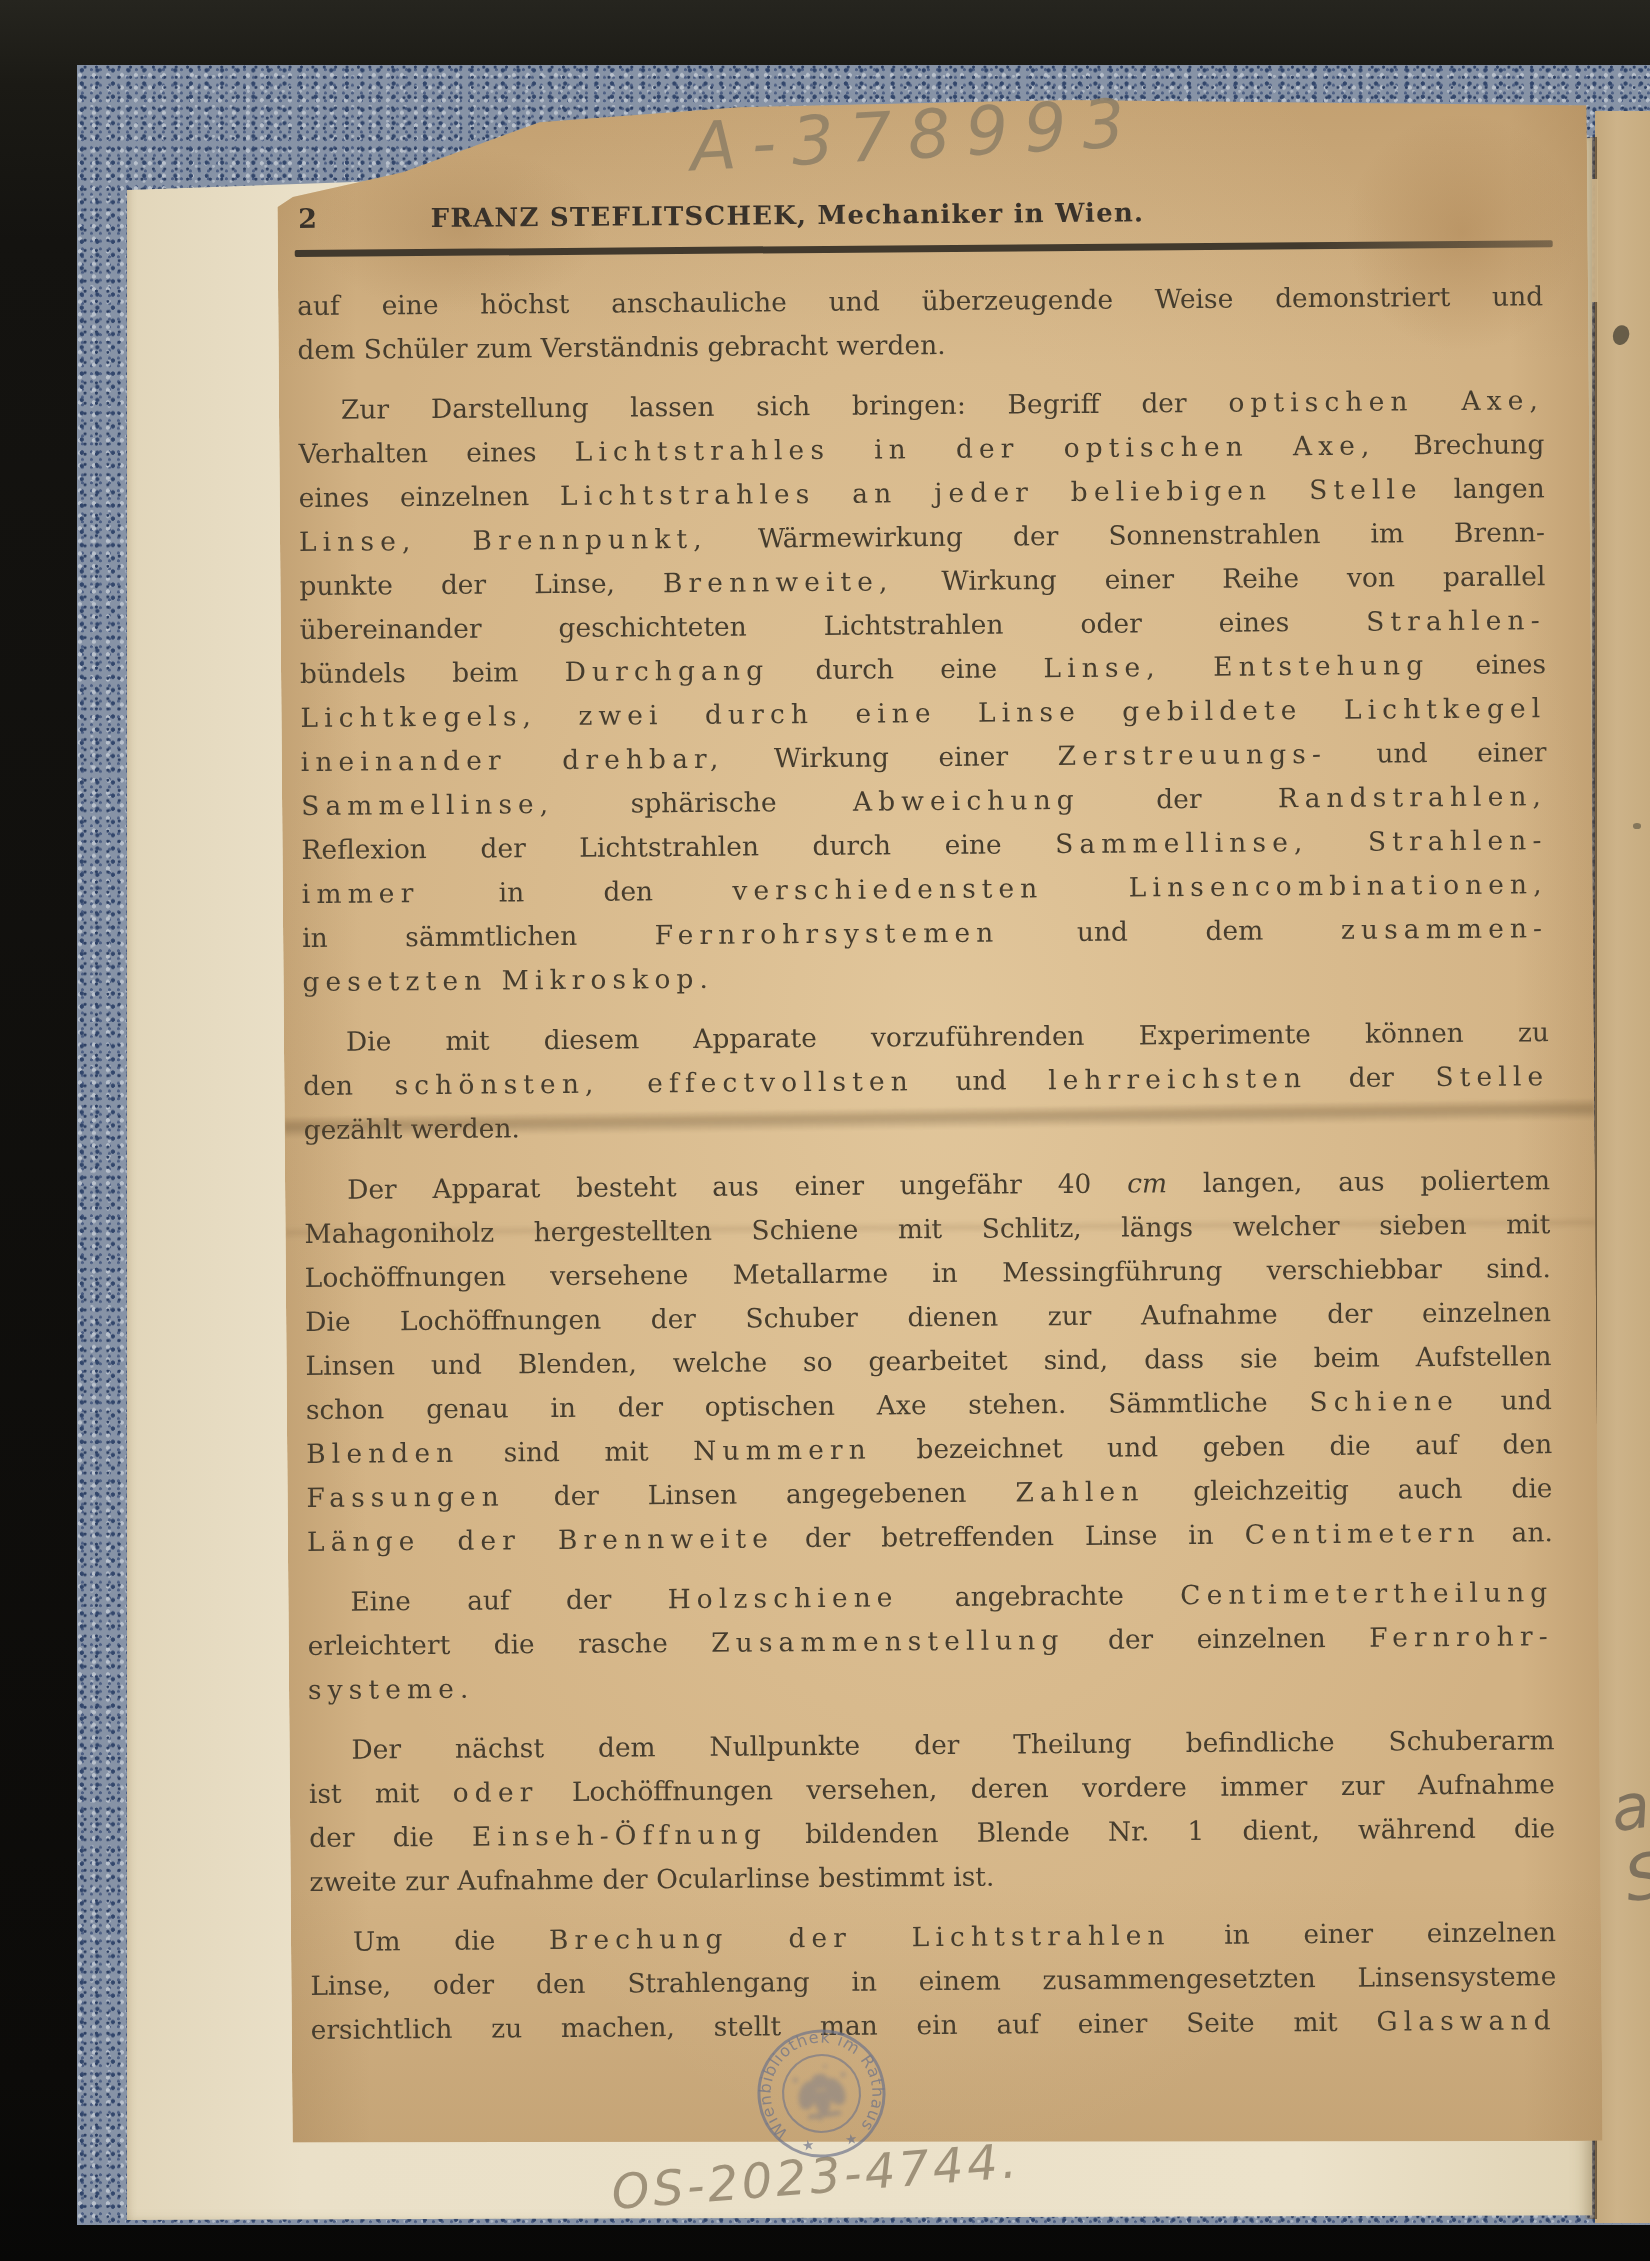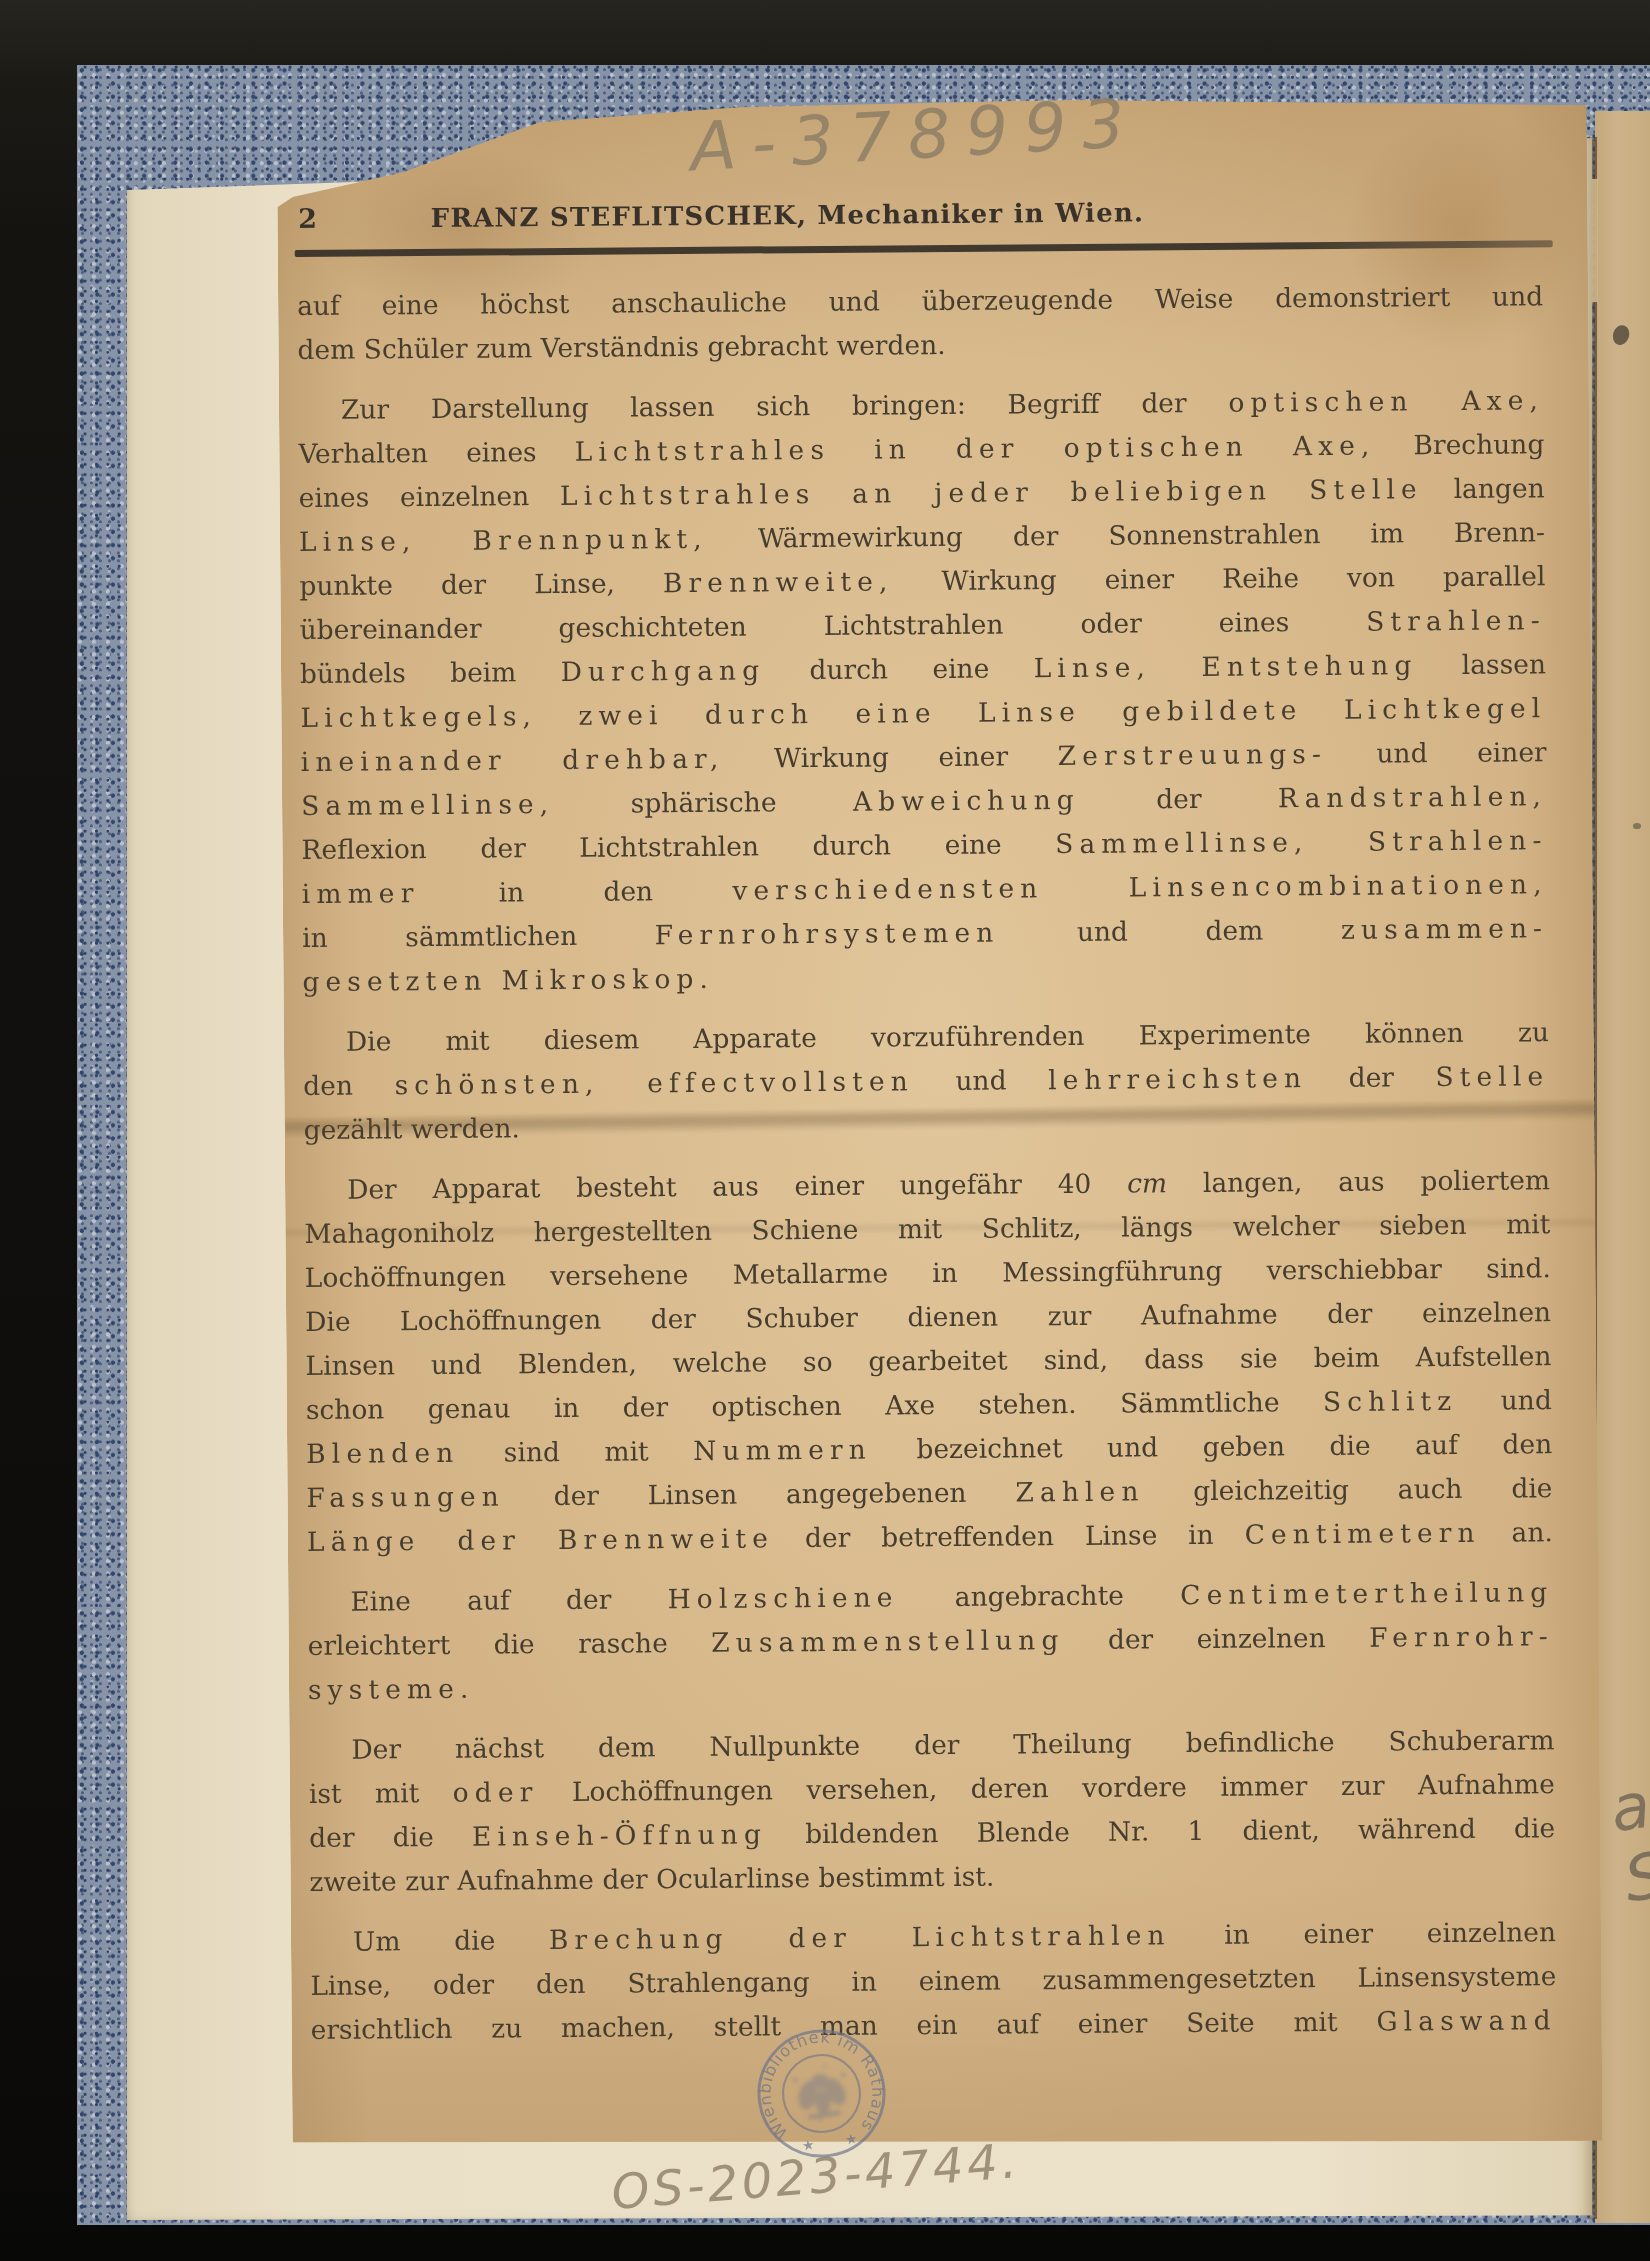--- a/index.html
+++ b/index.html
@@ -126,41 +126,41 @@
           <div class="line"><span>auf eine höchst anschauliche und überzeugende Weise demonstriert und</span></div>
           <div class="line noj"><span>dem Schüler zum Verständnis gebracht werden.</span></div>
         </div>
         <div class="para ind">
           <div class="line"><span>Zur Darstellung lassen sich bringen: Begriff der </span><span class="g">optischen Axe,</span></div>
           <div class="line"><span>Verhalten eines </span><span class="g">Lichtstrahles in der optischen Axe,</span><span> Brechung</span></div>
           <div class="line"><span>eines einzelnen </span><span class="g">Lichtstrahles an jeder beliebigen Stelle</span><span> langen</span></div>
           <div class="line"><span class="g">Linse, Brennpunkt,</span><span> Wärmewirkung der Sonnenstrahlen im Brenn-</span></div>
           <div class="line"><span>punkte der Linse, </span><span class="g">Brennweite,</span><span> Wirkung einer Reihe von parallel</span></div>
           <div class="line"><span>übereinander geschichteten Lichtstrahlen oder eines </span><span class="g">Strahlen-</span></div>
-          <div class="line"><span>bündels beim </span><span class="g">Durchgang</span><span> durch eine </span><span class="g">Linse, Entstehung</span><span> lassen</span></div>
+          <div class="line"><span>bündels beim </span><span class="g">Durchgang</span><span> durch eine </span><span class="g">Linse, Entstehung</span><span> eines</span></div>
           <div class="line"><span class="g">Lichtkegels, zwei durch eine Linse gebildete Lichtkegel</span></div>
           <div class="line"><span class="g">ineinander drehbar,</span><span> Wirkung einer </span><span class="g">Zerstreuungs-</span><span> und einer</span></div>
           <div class="line"><span class="g">Sammellinse,</span><span> sphärische </span><span class="g">Abweichung</span><span> der </span><span class="g">Randstrahlen,</span></div>
           <div class="line"><span>Reflexion der Lichtstrahlen durch eine </span><span class="g">Sammellinse, Strahlen-</span></div>
           <div class="line"><span class="g">immer</span><span> in den </span><span class="g">verschiedensten Linsencombinationen,</span></div>
           <div class="line"><span>in sämmtlichen </span><span class="g">Fernrohrsystemen</span><span> und dem </span><span class="g">zusammen-</span></div>
           <div class="line noj"><span class="g">gesetzten Mikroskop.</span></div>
         </div>
         <div class="para ind">
           <div class="line"><span>Die mit diesem Apparate vorzuführenden Experimente können zu</span></div>
           <div class="line"><span>den </span><span class="g">schönsten, effectvollsten</span><span> und </span><span class="g">lehrreichsten</span><span> der </span><span class="g">Stelle</span></div>
           <div class="line noj"><span>gezählt werden.</span></div>
         </div>
         <div class="para ind">
           <div class="line"><span>Der Apparat besteht aus einer ungefähr 40 </span><span class="it">cm</span><span> langen, aus poliertem</span></div>
           <div class="line"><span>Mahagoniholz hergestellten Schiene mit Schlitz, längs welcher sieben mit</span></div>
           <div class="line"><span>Lochöffnungen versehene Metallarme in Messingführung verschiebbar sind.</span></div>
           <div class="line"><span>Die Lochöffnungen der Schuber dienen zur Aufnahme der einzelnen</span></div>
           <div class="line"><span>Linsen und Blenden, welche so gearbeitet sind, dass sie beim Aufstellen</span></div>
-          <div class="line"><span>schon genau in der optischen Axe stehen. Sämmtliche </span><span class="g">Schlitz</span><span> und</span></div>
+          <div class="line"><span>schon genau in der optischen Axe stehen. Sämmtliche </span><span class="g">Schiene</span><span> und</span></div>
           <div class="line"><span class="g">Blenden</span><span> sind mit </span><span class="g">Nummern</span><span> bezeichnet und geben die auf den</span></div>
           <div class="line"><span class="g">Fassungen</span><span> der Linsen angegebenen </span><span class="g">Zahlen</span><span> gleichzeitig auch die</span></div>
           <div class="line"><span class="g">Länge der Brennweite</span><span> der betreffenden Linse in </span><span class="g">Centimetern</span><span> an.</span></div>
         </div>
         <div class="para ind">
           <div class="line"><span>Eine auf der </span><span class="g">Holzschiene</span><span> angebrachte </span><span class="g">Centimetertheilung</span></div>
           <div class="line"><span>erleichtert die rasche </span><span class="g">Zusammenstellung</span><span> der einzelnen </span><span class="g">Fernrohr-</span></div>
           <div class="line noj"><span class="g">systeme.</span></div>
         </div>
         <div class="para ind">

